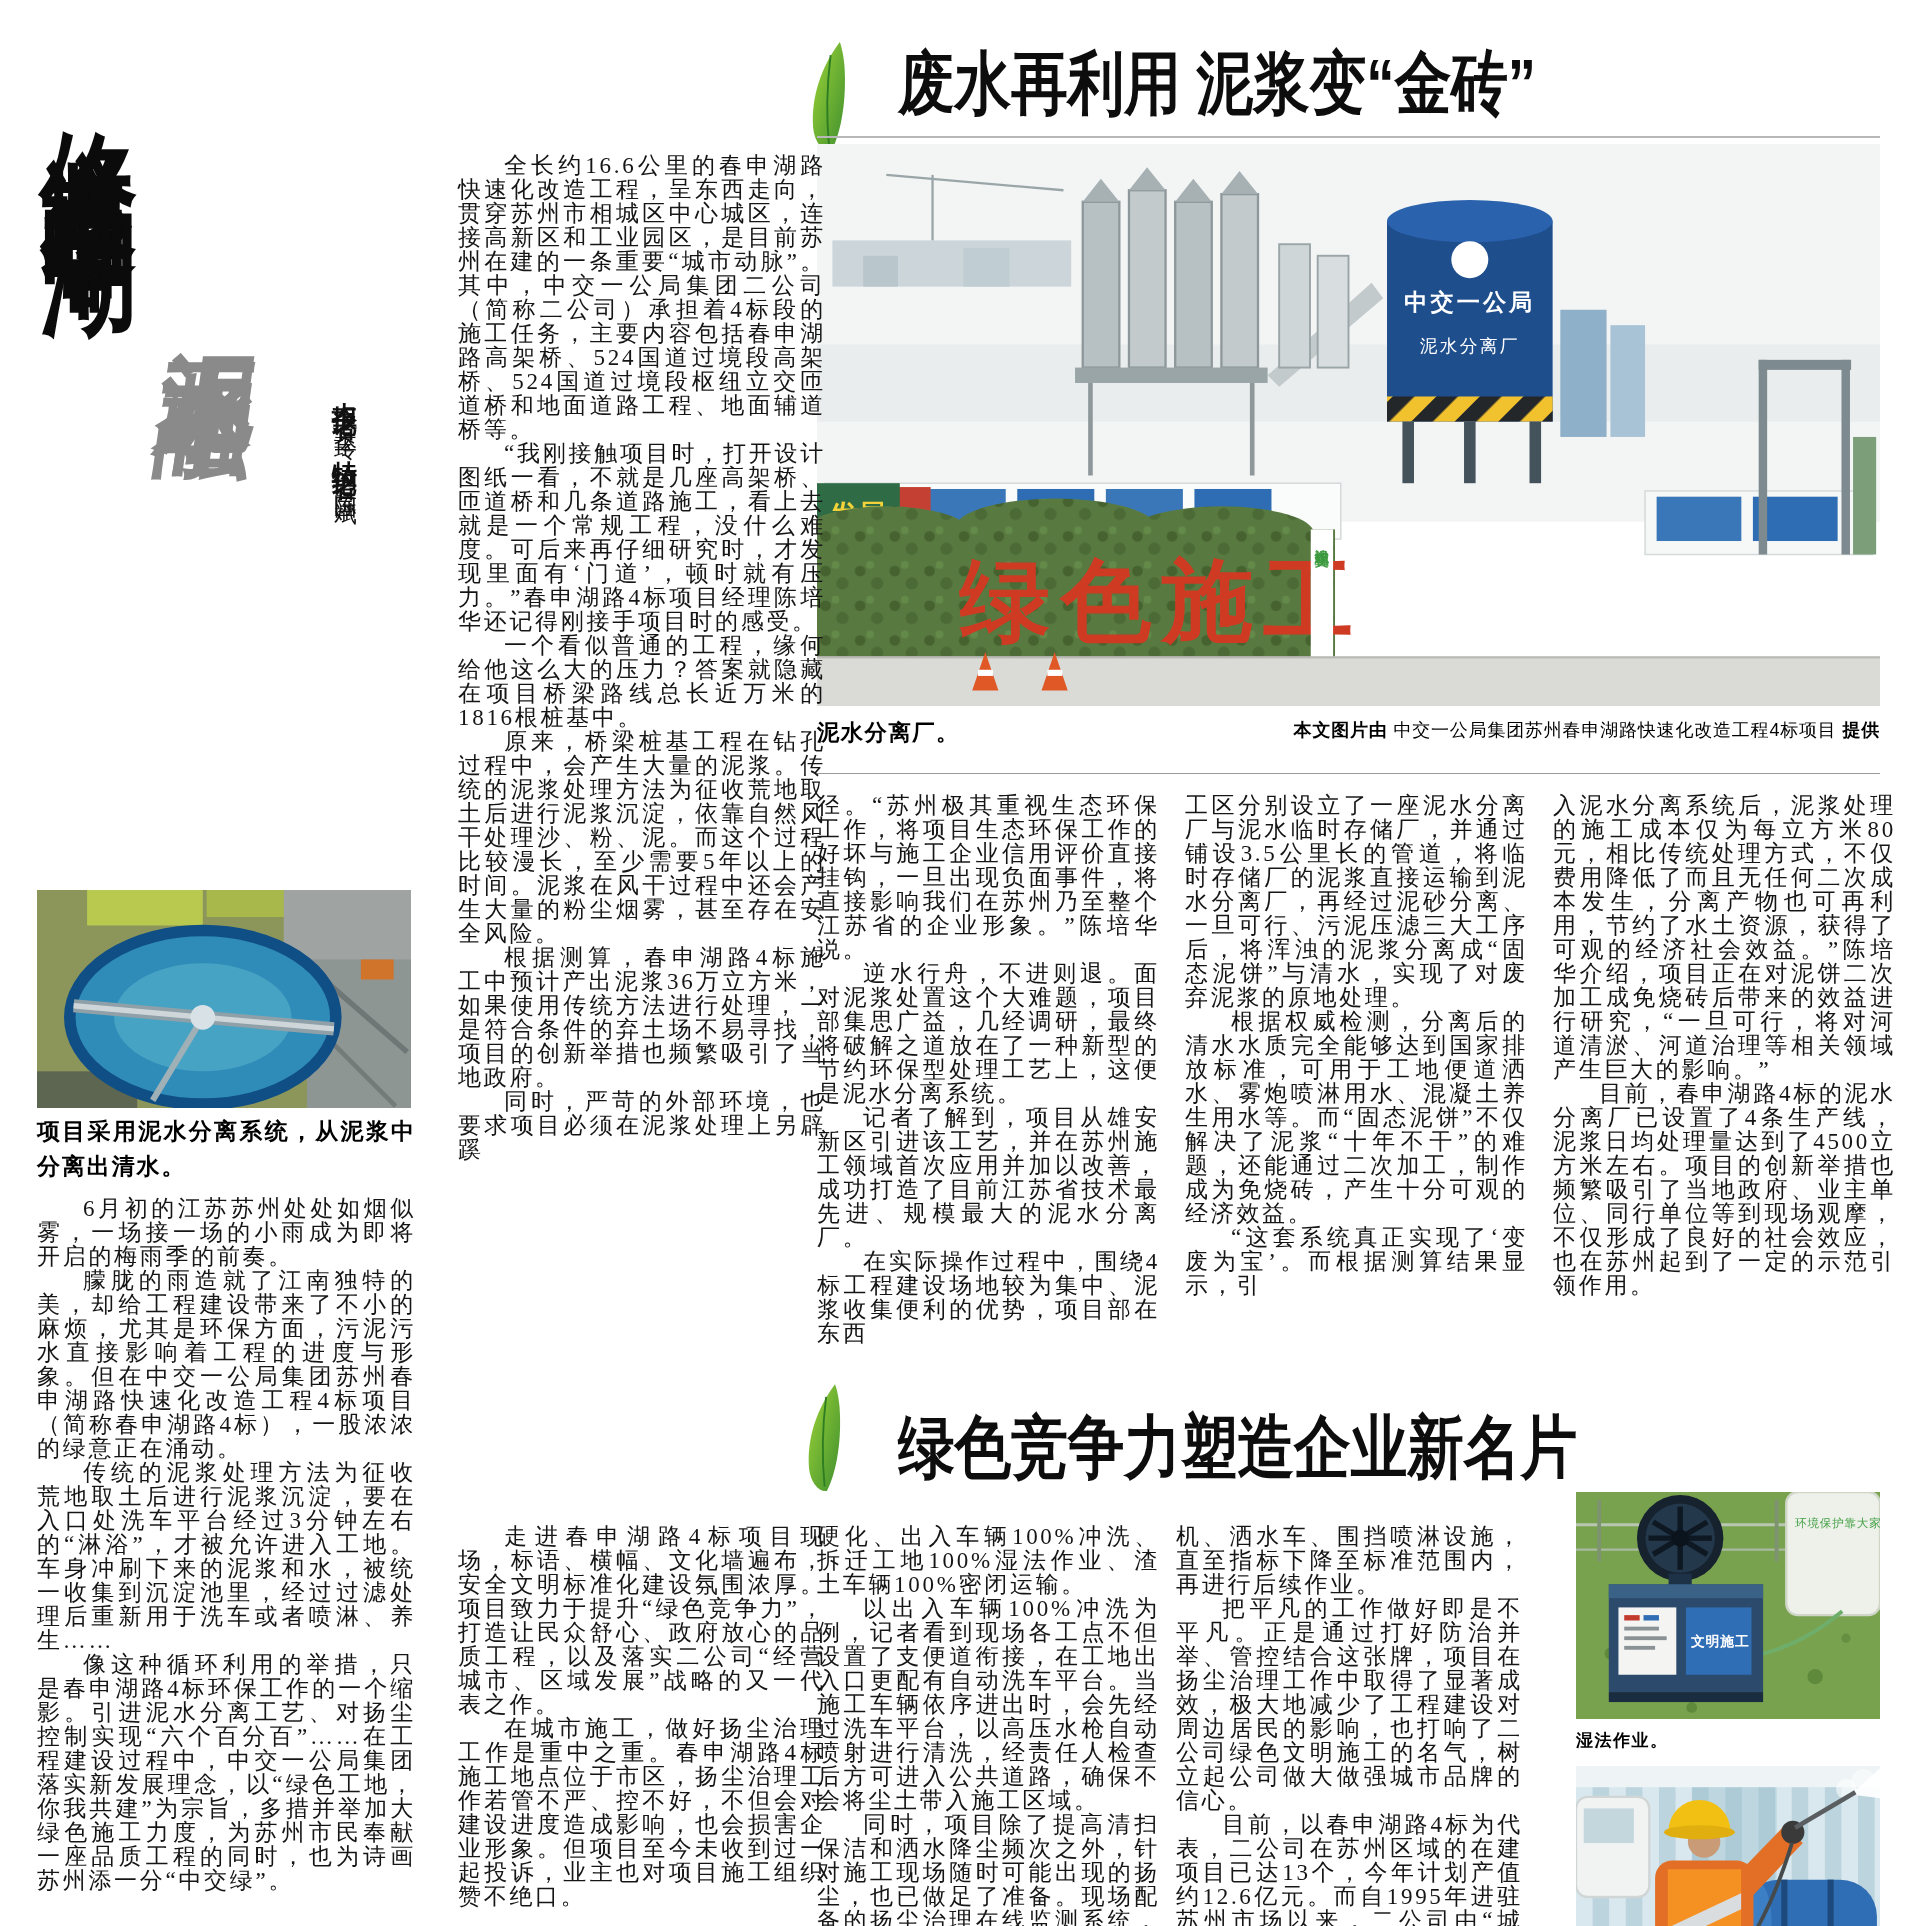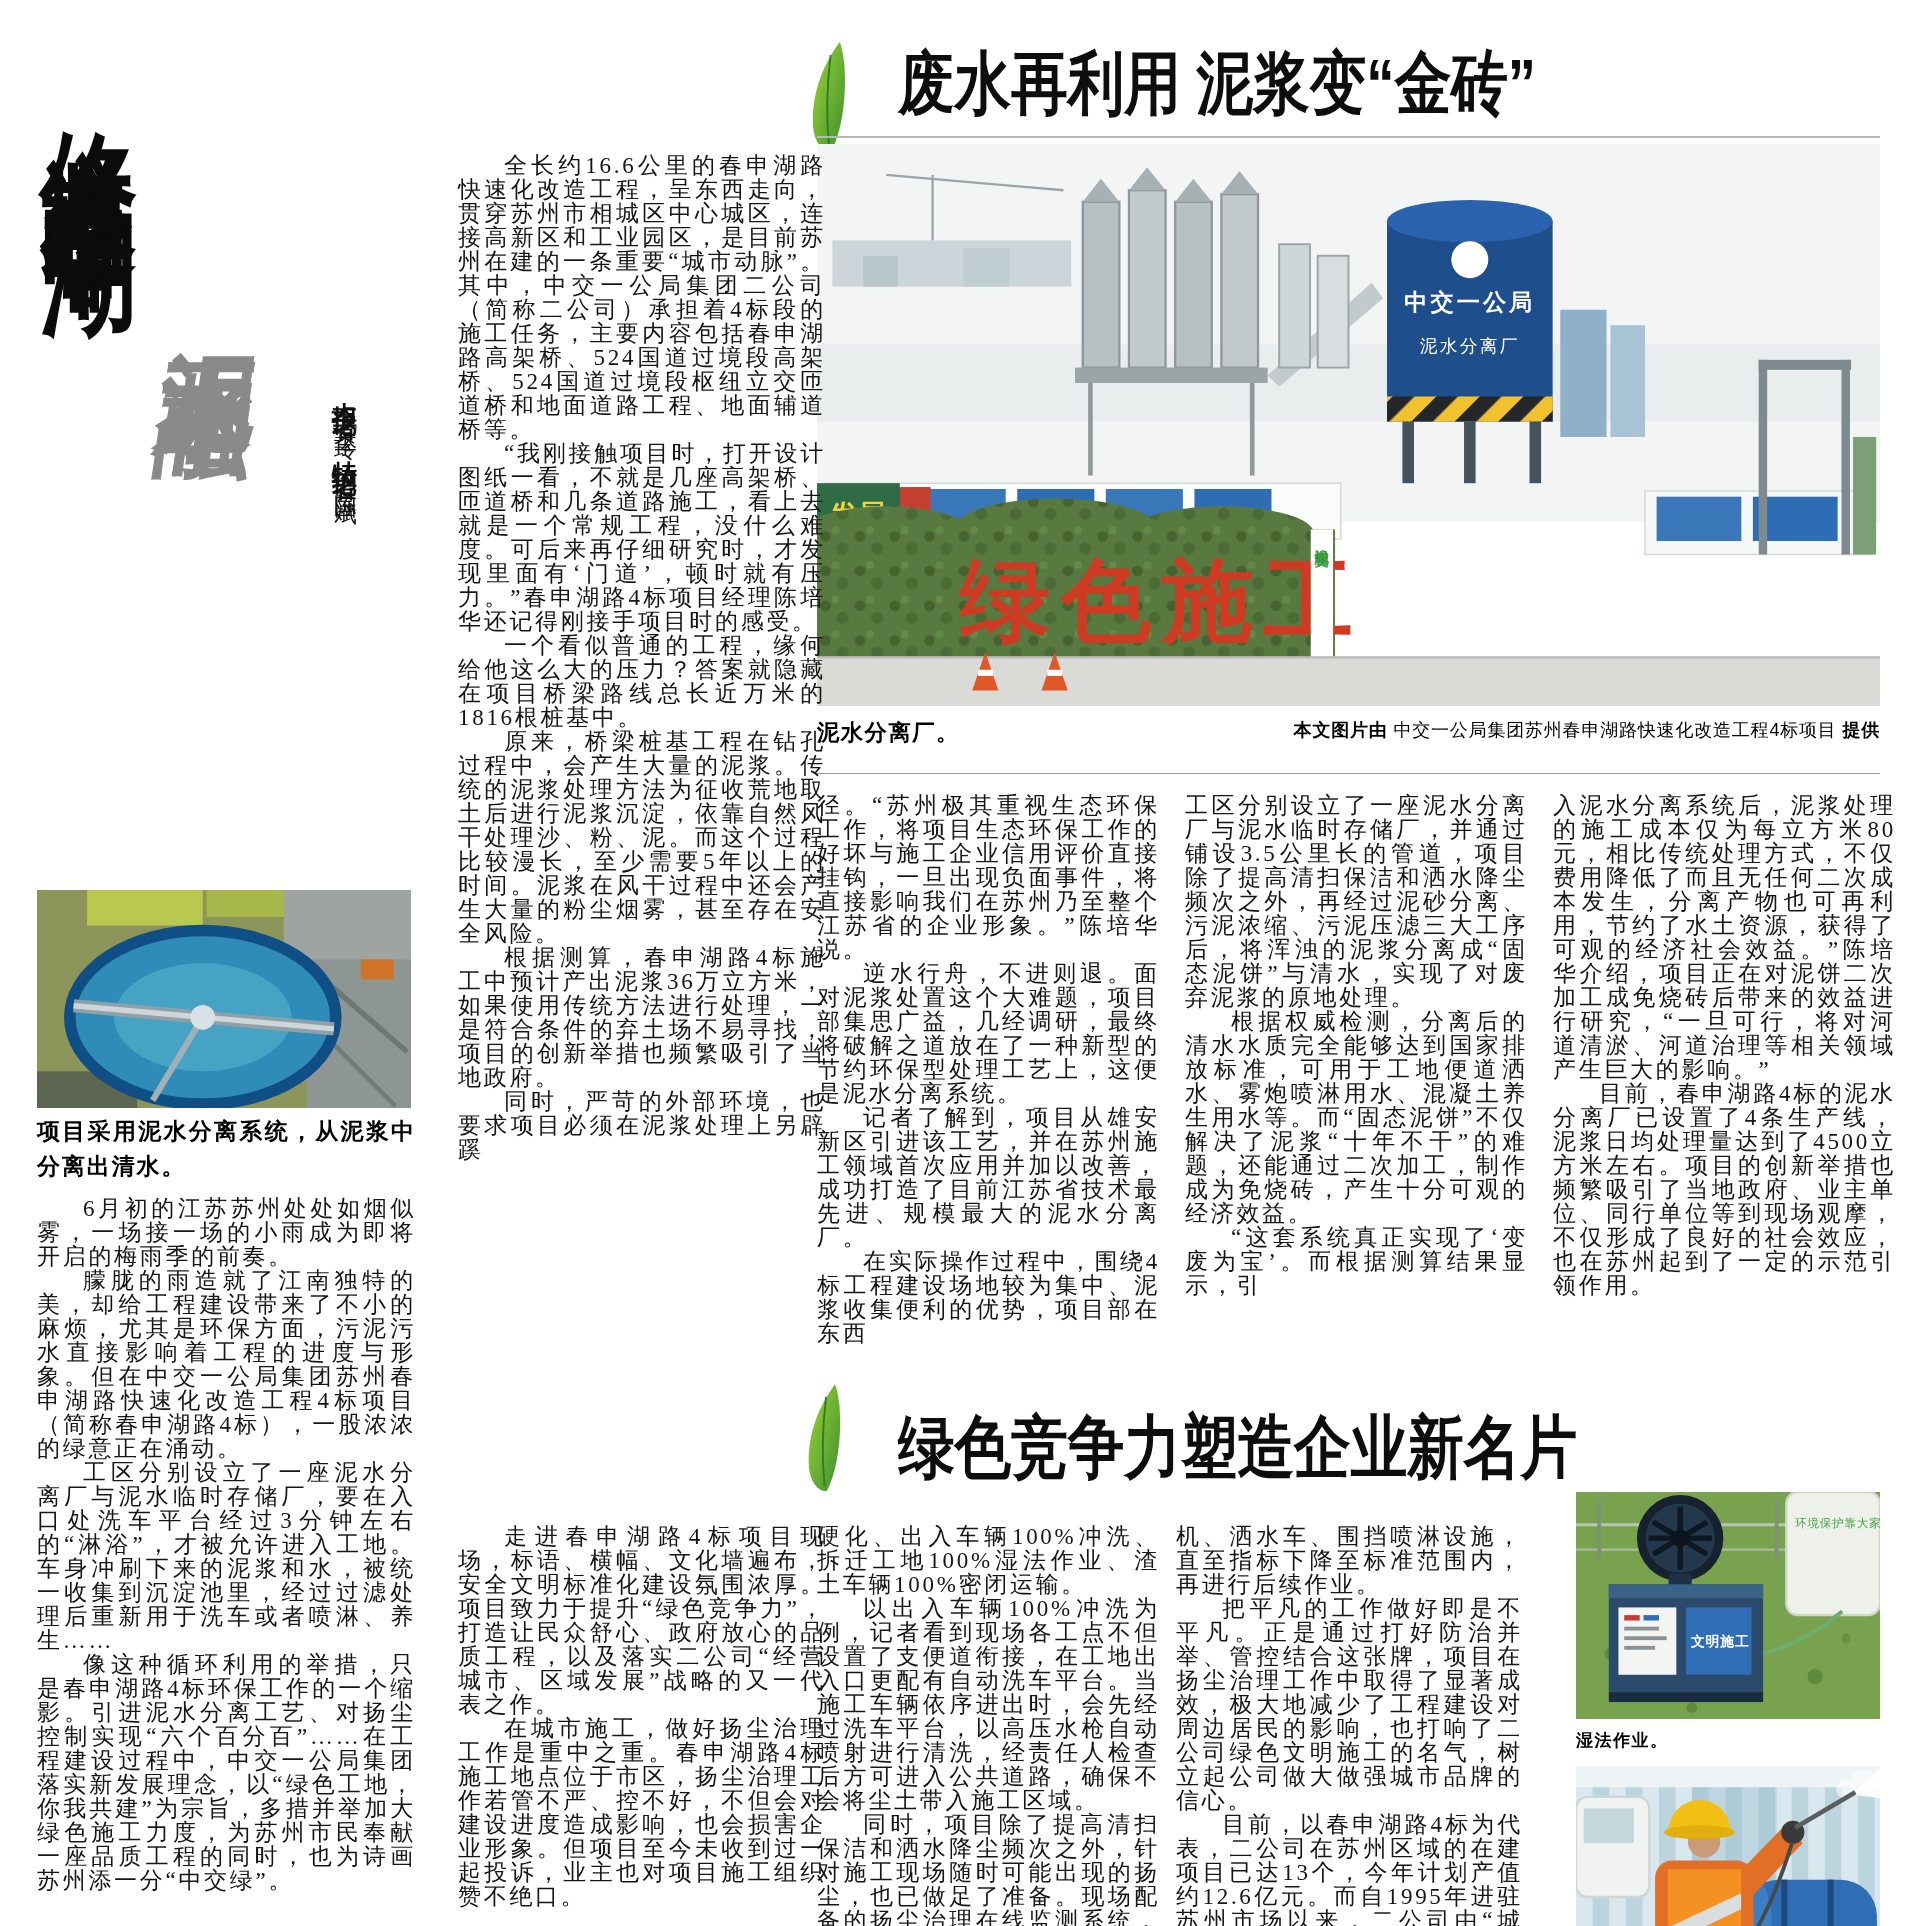--- a/index.html
+++ b/index.html
@@ -92,21 +92,21 @@
       <line x1="430" y1="330" x2="300" y2="545" stroke="#9fb0b6" stroke-width="16"></line>
       <circle cx="430" cy="330" r="32" fill="#d8e2e6"></circle>
       <rect x="840" y="180" width="85" height="52" fill="#d0742c"></rect>
     </svg>
   </figure>
   <figcaption class="abs" id="caption-left">项目采用泥水分离系统，从泥浆中分离出清水。</figcaption>
 
   <div class="abs cols" id="body-left">
       <p class="indent">6月初的江苏苏州处处如烟似雾，一场接一场的小雨成为即将开启的梅雨季的前奏。</p>
       <p class="indent">朦胧的雨造就了江南独特的美，却给工程建设带来了不小的麻烦，尤其是环保方面，污泥污水直接影响着工程的进度与形象。但在中交一公局集团苏州春申湖路快速化改造工程4标项目（简称春申湖路4标），一股浓浓的绿意正在涌动。</p>
-      <p class="indent">工区分别设立了一座泥水分离厂与泥水临时存储厂，要在入口处洗车平台经过3分钟左右的“淋浴”，才被允许进入工地。车身冲刷下来的泥浆和水，被统一收集到沉淀池里，经过过滤处理后重新用于洗车或者喷淋、养生……</p>
+      <p class="indent">传统的泥浆处理方法为征收荒地取土后进行泥浆沉淀，要在入口处洗车平台经过3分钟左右的“淋浴”，才被允许进入工地。车身冲刷下来的泥浆和水，被统一收集到沉淀池里，经过过滤处理后重新用于洗车或者喷淋、养生……</p>
       <p class="indent">像这种循环利用的举措，只是春申湖路4标环保工作的一个缩影。引进泥水分离工艺、对扬尘控制实现“六个百分百”……在工程建设过程中，中交一公局集团落实新发展理念，以“绿色工地，你我共建”为宗旨，多措并举加大绿色施工力度，为苏州市民奉献一座品质工程的同时，也为诗画苏州添一分“中交绿”。</p>
     </div>
 
   <div class="abs" id="leaf1">
     <svg viewBox="0 0 118 300">
       <defs>
         <linearGradient id="lg1" x1="0" y1="0" x2="1" y2="1">
           <stop offset="0" stop-color="#9ed437"></stop>
             <stop offset="1" stop-color="#3e8f2f"></stop>
         </linearGradient>
@@ -224,21 +224,21 @@
       <p class="indent">根据测算，春申湖路4标施工中预计产出泥浆36万立方米，如果使用传统方法进行处理，一是符合条件的弃土场不易寻找，项目的创新举措也频繁吸引了当地政府。</p>
       <p class="indent">同时，严苛的外部环境，也要求项目必须在泥浆处理上另辟蹊</p>
     </div>
   <div class="abs cols" id="col-a1-2">
       <p>径。“苏州极其重视生态环保工作，将项目生态环保工作的好坏与施工企业信用评价直接挂钩，一旦出现负面事件，将直接影响我们在苏州乃至整个江苏省的企业形象。”陈培华说。</p>
       <p class="indent">逆水行舟，不进则退。面对泥浆处置这个大难题，项目部集思广益，几经调研，最终将破解之道放在了一种新型的节约环保型处理工艺上，这便是泥水分离系统。</p>
       <p class="indent">记者了解到，项目从雄安新区引进该工艺，并在苏州施工领域首次应用并加以改善，成功打造了目前江苏省技术最先进、规模最大的泥水分离厂。</p>
       <p class="indent">在实际操作过程中，围绕4标工程建设场地较为集中、泥浆收集便利的优势，项目部在东西</p>
     </div>
   <div class="abs cols" id="col-a1-3">
-      <p>工区分别设立了一座泥水分离厂与泥水临时存储厂，并通过铺设3.5公里长的管道，项目除了提高清扫保洁和洒水降尘频次之外，再经过泥砂分离、污泥浓缩、污泥压滤三大工序后，将浑浊的泥浆分离成“固态泥饼”与清水，实现了对废弃泥浆的原地处理。</p>
+      <p>工区分别设立了一座泥水分离厂与泥水临时存储厂，并通过铺设3.5公里长的管道，将临时存储厂的泥浆直接运输到泥水分离厂，再经过泥砂分离、一旦可行、污泥压滤三大工序后，将浑浊的泥浆分离成“固态泥饼”与清水，实现了对废弃泥浆的原地处理。</p>
       <p class="indent">根据权威检测，分离后的清水水质完全能够达到国家排放标准，可用于工地便道洒水、雾炮喷淋用水、混凝土养生用水等。而“固态泥饼”不仅解决了泥浆“十年不干”的难题，还能通过二次加工，制作成为免烧砖，产生十分可观的经济效益。</p>
       <p class="indent">“这套系统真正实现了‘变废为宝’。而根据测算结果显示，引</p>
     </div>
   <div class="abs cols" id="col-a1-4">
       <p>入泥水分离系统后，泥浆处理的施工成本仅为每立方米80元，相比传统处理方式，不仅费用降低了而且无任何二次成本发生，分离产物也可再利用，节约了水土资源，获得了可观的经济社会效益。”陈培华介绍，项目正在对泥饼二次加工成免烧砖后带来的效益进行研究，“一旦可行，将对河道清淤、河道治理等相关领域产生巨大的影响。”</p>
       <p class="indent">目前，春申湖路4标的泥水分离厂已设置了4条生产线，泥浆日均处理量达到了4500立方米左右。项目的创新举措也频繁吸引了当地政府、业主单位、同行单位等到现场观摩，不仅形成了良好的社会效应，也在苏州起到了一定的示范引领作用。</p>
     </div>
 
   <div class="abs" id="leaf2">
     <svg viewBox="0 0 118 300">

